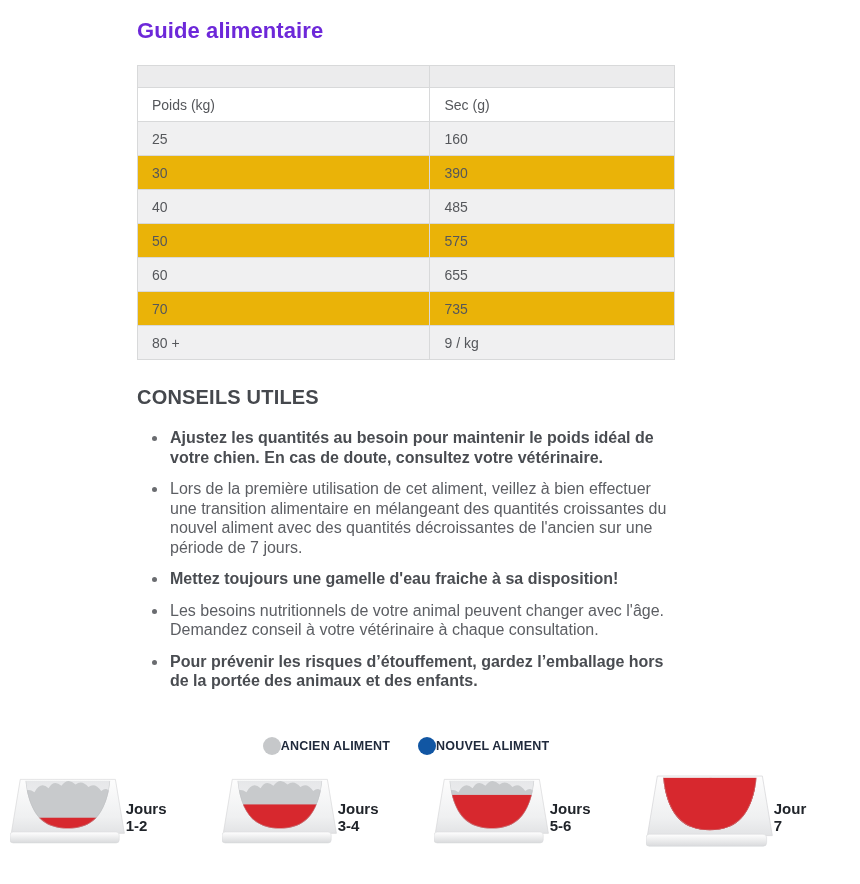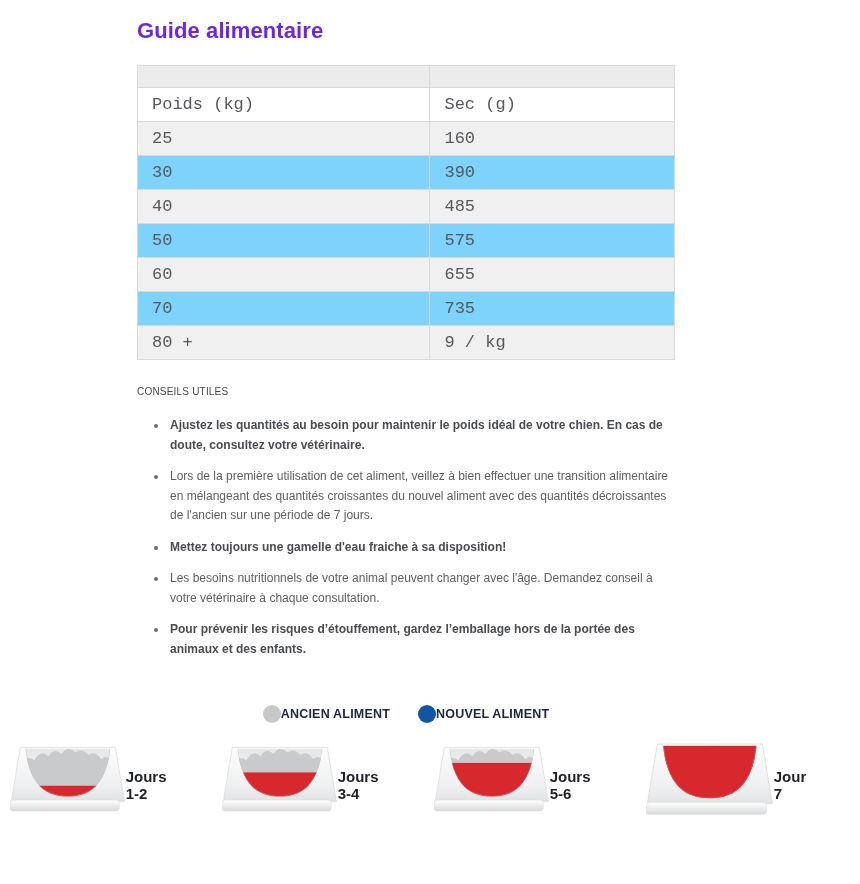--- a/index.html
+++ b/index.html
@@ -21,50 +21,49 @@
     font-size: 22px;
     line-height: 29px;
     font-weight: 700;
     color: #6d28d9;
     letter-spacing: 0.1px;
   }
   table.feeding-table {
     margin-top: 20px;
     width: 538px;
     border-collapse: collapse;
-    font-size: 17px;
+    font-size: 14px;
     color: #55575b;
-    font-family: Liberation Mono, monospace;
   }
   table.feeding-table th,
   table.feeding-table td {
     border: 1px solid #d8d9da;
     padding: 0 8px 0 14px;
     text-align: left;
     font-weight: 400;
   }
   table.feeding-table col.c1 { width: 293px; }
   table.feeding-table col.c2 { width: 245px; }
   tr.spacer-row th { height: 22px; background: #ececed; }
   tr.header-row th { height: 34px; background: #ffffff; }
-  tbody.feeding-body tr { height: 34px; background: #7dd3fc; }
+  tbody.feeding-body tr { height: 34px; background: #eab308; }
   tbody.feeding-body tr:nth-child(odd) { background: #f0f0f1; }
   h2.tips-heading {
     margin: 26px 0 0 0;
-    font-size: 10px;
-    font-weight: 400;
+    font-size: 20px;
+    font-weight: 700;
     color: #45484d;
     letter-spacing: 0.2px;
   }
   ul.tips-list {
     margin: 19px 0 0 0;
     padding-left: 31px;
   }
   ul.tips-list li {
-    font-size: 12px;
+    font-size: 16px;
     line-height: 19.5px;
     color: #5c5e63;
     margin-bottom: 12px;
     padding-left: 2px;
   }
   ul.tips-list li::marker { color: #6a6c70; }
   ul.tips-list li.bold {
     font-weight: 700;
     color: #494c51;
   }

